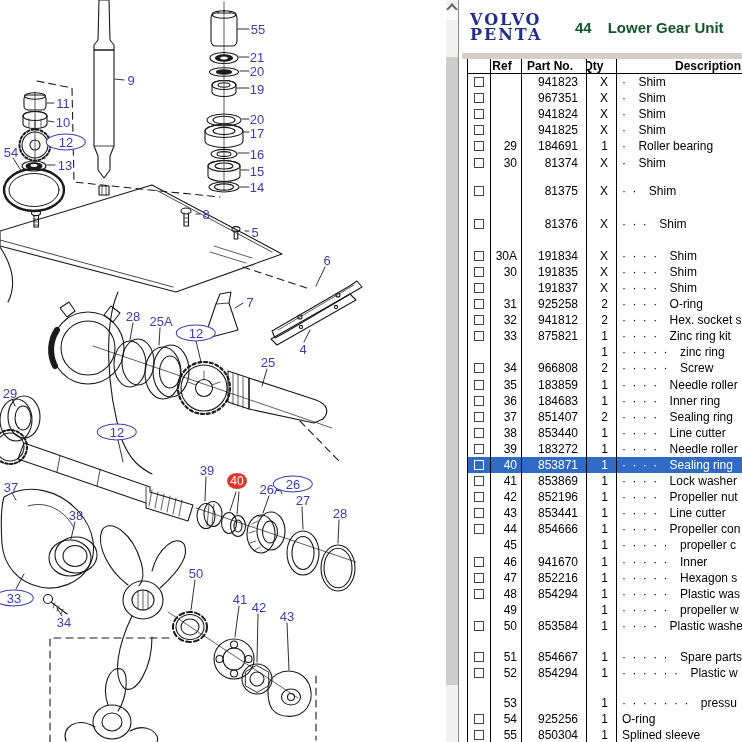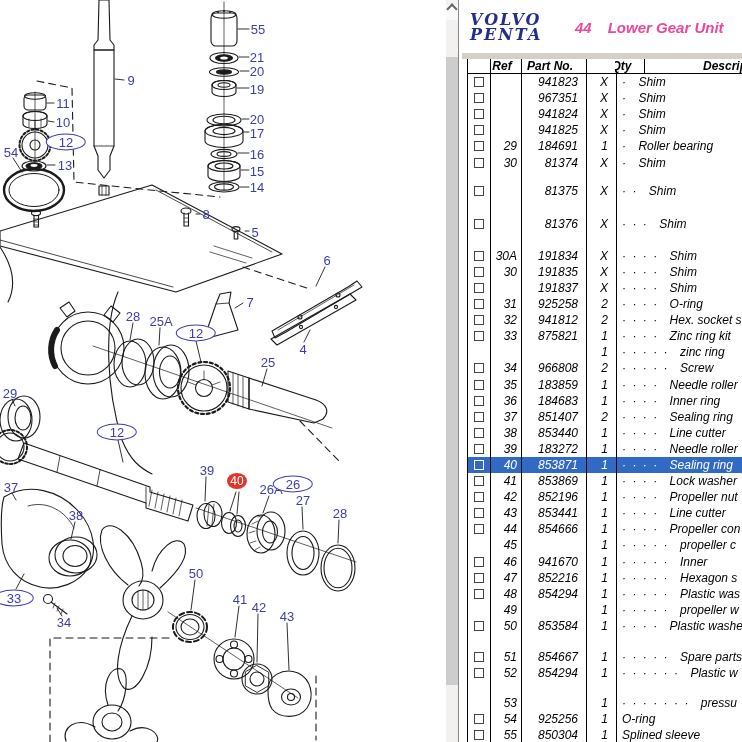--- a/index.html
+++ b/index.html
@@ -18,40 +18,40 @@
 
   
   #vscroll{position:absolute;left:446px;top:0;width:12px;height:742px;background:#f2f1ef;}
   #vscroll .btn-up{height:15px;background:#fafafa;}
   .chev{width:6px;height:6px;border-left:2px solid #666;border-top:2px solid #666;
         transform:rotate(45deg);margin:5px auto 0;}
   #vscroll .thumb{position:absolute;left:0;top:57px;width:12px;height:628px;background:#cdcdcd;}
   #divider{position:absolute;left:458px;top:0;width:4px;height:742px;background:#fff;border-left:1px solid #8a8a8a;}
 
   
-  #table-pane{position:absolute;left:462px;top:0;width:280px;height:742px;background:#fff;overflow:hidden;font-style:italic;}
+  #table-pane{position:absolute;left:462px;top:0;width:280px;height:742px;background:#fff;overflow:hidden;}
   #pane-top{height:53px;position:relative;}
   #brand{position:absolute;left:8px;top:12px;color:#232e8c;font-family:"DejaVu Serif",serif;
          font-weight:bold;font-size:16px;line-height:15px;letter-spacing:2px;}
-  #title{position:absolute;left:113px;top:19px;font-size:15px;font-weight:bold;color:#ec4899;white-space:nowrap;}
+  #title{position:absolute;left:113px;top:19px;font-size:15px;font-weight:bold;color:#14532d;white-space:nowrap;}
   #title .num{margin-right:16px;}
   #band{height:6px;background:#d4d0c6;}
 
   #grid{margin-left:5px;border-left:1px solid #000;}
   .trow,.hrow{display:flex;height:16.1px;align-items:center;font-size:12px;color:#000;}
   .hrow{height:14px;border-bottom:1px solid #000;font-weight:bold;}
   .cell{height:100%;border-right:1px solid #000;display:flex;align-items:center;
         overflow:hidden;white-space:nowrap;box-sizing:border-box;}
   .c-cb{width:23px;justify-content:center;}
   .c-ref{width:31px;justify-content:flex-end;padding-right:4px;}
   .c-part{width:65px;justify-content:flex-end;padding-right:8px;}
   .c-qty{width:30px;justify-content:flex-end;padding-right:8px;}
   .c-desc{flex:1;border-right:none;padding-left:5px;}
   .hrow .c-ref,.hrow .c-part{justify-content:center;padding-right:8px;}
-  .hrow .c-qty{justify-content:center;padding-right:16px;margin-left:28px;}
+  .hrow .c-qty{justify-content:center;padding-right:16px;}
   .hrow .c-desc{padding-left:58px;}
   .gaprow{display:flex;}
   .cb{width:8px;height:8px;border:1px solid #444;background:#fff;}
   .dots{letter-spacing:6.4px;margin-right:6px;}
   .trow.sel{background:#316ac5;color:#fff;}
   .trow.sel .cb{border-color:#fff;background:transparent;}
 </style>
 </head>
 <body>
 

